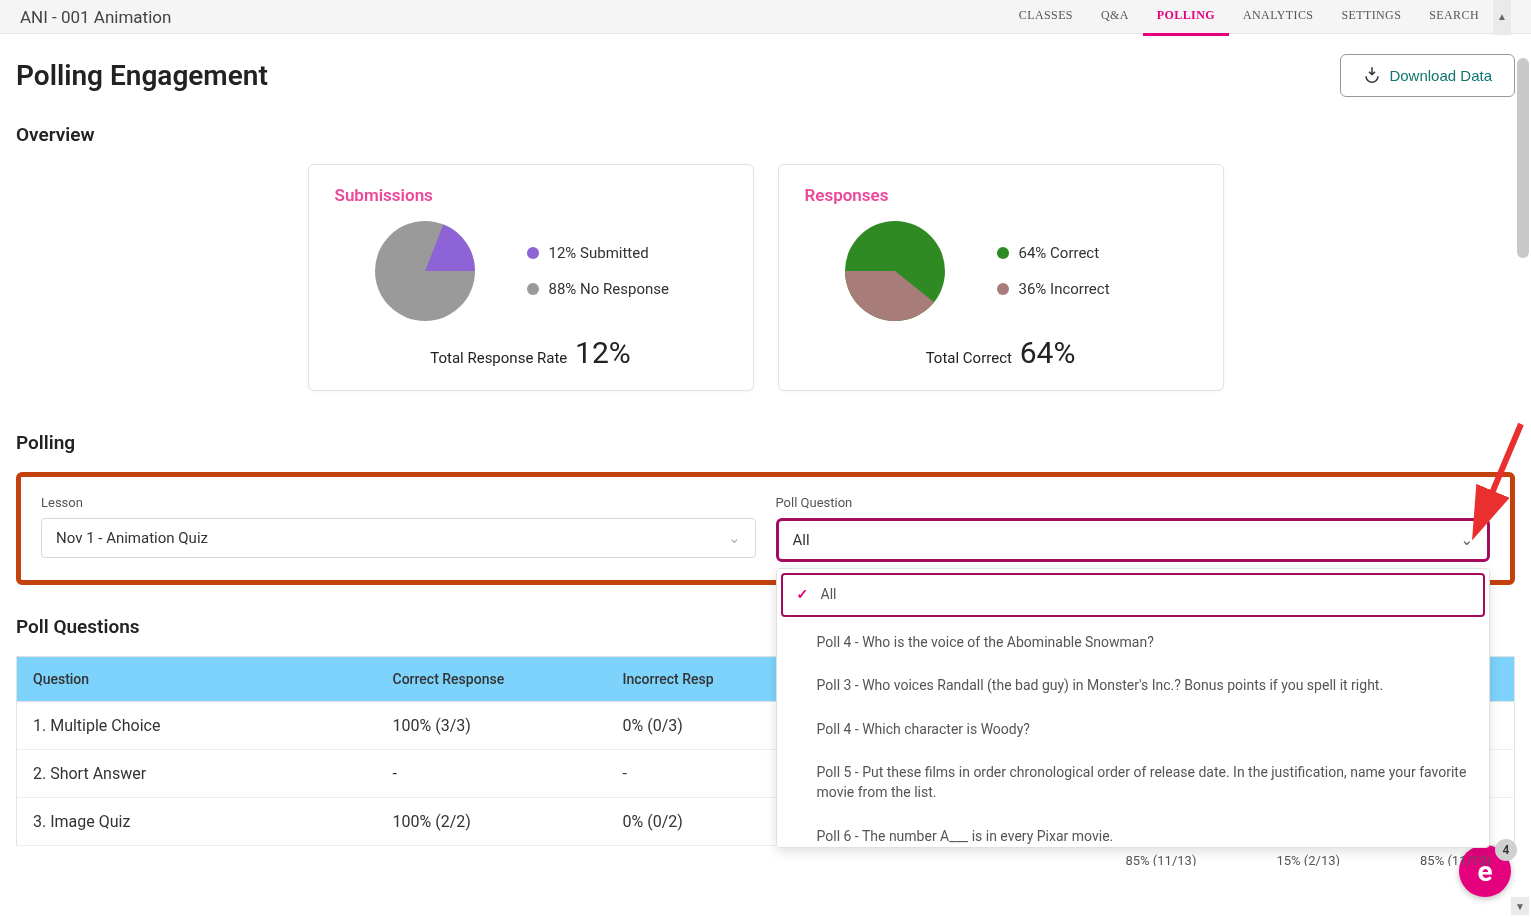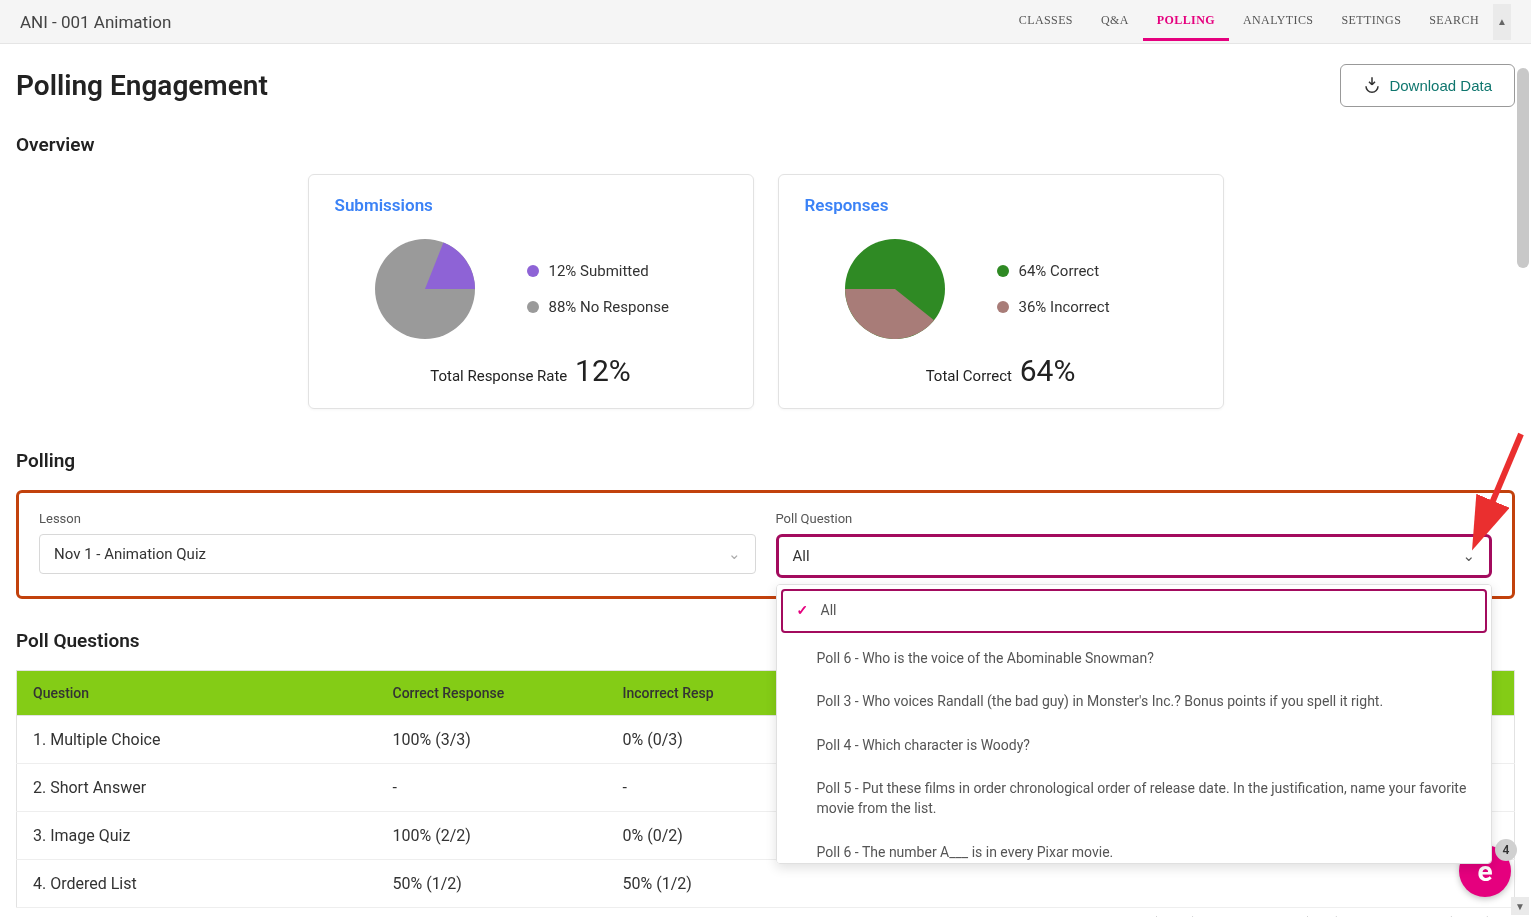--- a/index.html
+++ b/index.html
@@ -1,48 +1,48 @@
 <!DOCTYPE html>
 <html><head>
 <meta charset="utf-8">
 <style>
   * { box-sizing: border-box; margin: 0; padding: 0; }
   body { font-family: -apple-system, BlinkMacSystemFont, "Segoe UI", Roboto, Arial, sans-serif; background: #fff; color: #333; font-size: 14px; }
-  .top-bar { display: flex; justify-content: space-between; align-items: center; background: #f5f5f5; padding: 0 20px; height: 44px; border-bottom: 1px solid #e5e5e5; }
+  .top-bar { display: flex; justify-content: space-between; align-items: center; background: #f5f5f5; padding: 0 20px; height: 34px; border-bottom: 1px solid #e5e5e5; }
   .course-title { font-size: 17px; color: #444; }
   .nav-tabs { display: flex; font-family: Liberation Serif, serif; }
   .nav-tab { padding: 10px 14px; font-size: 12px; color: #555; letter-spacing: 0.4px; cursor: pointer; }
   .nav-tab.active { color: #e5007e; border-bottom: 3px solid #e5007e; font-weight: 600; }
   .scroll-up { background: #eaeaea; width: 18px; height: 36px; display:flex;align-items:center;justify-content:center;font-size:10px;color:#666;cursor:pointer; }
   .content { padding: 20px 16px; position: relative; }
   .page-header { display: flex; justify-content: space-between; align-items:center; margin-bottom: 26px; }
   .page-title { font-size: 28px; font-weight: 600; color: #222; }
   .download-btn { border: 1px solid #999; border-radius: 6px; padding: 10px 22px; background: #fff; cursor: pointer; display:flex;align-items:center;gap:8px; font-size:15px; color:#0f766e; }
   .section-title { font-size: 19px; font-weight: 600; color: #222; margin-bottom: 18px; }
   .cards-row { display: flex; justify-content: center; gap: 24px; margin-bottom: 40px; }
   .card { border: 1px solid #e2e2e2; border-radius: 6px; padding: 20px 26px; width: 446px; box-shadow: 0 1px 3px rgba(0,0,0,0.04); }
-  .card-title { font-size: 17px; font-weight: 600; color: #3b82f6; margin-bottom: 24px; }
+  .card-title { font-size: 17px; font-weight: 600; color: #ec4899; margin-bottom: 16px; }
   .chart-row { display: flex; align-items: center; gap: 52px; margin-bottom: 14px; justify-content:flex-start; padding-left:40px; }
   .pie-holder { width: 100px; height: 100px; }
   .legend { display: flex; flex-direction: column; gap: 18px; }
   .legend-item { display: flex; align-items: center; gap: 10px; font-size: 15px; color: #333; }
   .legend-dot { width: 12px; height: 12px; border-radius: 50%; }
   .card-footer { text-align: center; font-size: 15px; color: #222; }
   .big-pct { font-size: 30px; font-weight: 400; color: #222; margin-left: 4px; }
-  .filter-box { border: 3px solid #c2410c; border-radius: 6px; padding: 18px 20px; display: flex; gap: 20px; margin-bottom: 30px; }
+  .filter-box { border: 5px solid #c2410c; border-radius: 6px; padding: 18px 20px; display: flex; gap: 20px; margin-bottom: 30px; }
   .filter-col { flex: 1; display:flex; flex-direction:column; gap:8px; position:relative; }
   .filter-label { font-size: 13px; color: #555; }
   .select { border: 1px solid #d8d8d8; border-radius: 4px; padding: 10px 14px; font-size: 15px; color: #333; background:#fff; cursor:pointer; display:flex; justify-content:space-between; align-items:flex-start; }
   .select.highlight { border: 3px solid #a30b5e; border-radius: 6px; }
   .dropdown-panel { position:absolute; top: 100%; left:0; right:0; background:#fff; border:1px solid #e0e0e0; box-shadow: 0 4px 12px rgba(0,0,0,0.12); border-radius:4px; z-index:20; margin-top:6px; max-height: 280px; overflow-y:auto; }
   .dropdown-item { padding: 12px 18px 12px 40px; font-size: 14px; color:#555; cursor:pointer; position:relative; line-height:1.4; }
   .dropdown-item.selected { border: 2px solid #a30b5e; margin: 4px; border-radius: 4px; padding: 10px 16px 10px 38px; }
   .dropdown-item.selected::before { content:"✓"; position:absolute; left:14px; color:#e5007e; font-weight:bold; }
   .table { width: 100%; border: 1px solid #e2e2e2; border-radius: 4px; border-collapse: collapse; }
-  .table th { background:#84cc16; text-align:left; padding: 14px 16px; font-size:14px; font-weight:500; color:#333; border-bottom:1px solid #e2e2e2; }
+  .table th { background:#7dd3fc; text-align:left; padding: 14px 16px; font-size:14px; font-weight:500; color:#333; border-bottom:1px solid #e2e2e2; }
   .table td { padding: 14px 16px; font-size:16px; color:#333; border-bottom:1px solid #eee; }
   .arrow-annot { position:absolute; pointer-events:none; z-index:30; }
   .fab { position: fixed; bottom: 20px; right: 20px; width:52px; height:52px; border-radius:50%; background:#e5007e; color:#fff; display:flex;align-items:center;justify-content:center; font-size:28px; font-weight:bold; cursor:pointer; box-shadow:0 2px 6px rgba(0,0,0,0.25); }
   .fab-badge { position:absolute; top:-6px; right:-6px; background:#d0d0d0; color:#333; border-radius:50%; width:22px; height:22px; font-size:12px; display:flex;align-items:center;justify-content:center; font-weight:600; }
   .scrollbar-R { position:absolute; right:2px; top:0; width:12px; height:100%; }
   .scrollbar-thumb { background:#c8c8c8; width:12px; height:200px; border-radius:6px; position:absolute; top:24px; }
   .down-arrow-btn { position:fixed; bottom:2px; right:2px; width:18px; height:18px; background:#eaeaea; display:flex;align-items:center;justify-content:center; font-size:10px;color:#666;cursor:pointer; }
 </style>
 </head>
 <body>
@@ -144,21 +144,21 @@
       </div>
     </div>
     <div class="filter-col">
       <div class="filter-label">Poll Question</div>
       <div class="select highlight">
         <span>All</span>
         <span style="color:#555">⌄</span>
       </div>
       <div class="dropdown-panel" id="dropdown-panel">
           <div class="dropdown-item selected">All</div>
-          <div class="dropdown-item">Poll 6 - Who is the voice of the Abominable Snowman?</div>
+          <div class="dropdown-item">Poll 4 - Who is the voice of the Abominable Snowman?</div>
           <div class="dropdown-item">Poll 3 - Who voices Randall (the bad guy) in Monster's Inc.? Bonus points if you spell it right.</div>
           <div class="dropdown-item">Poll 4 - Which character is Woody?</div>
           <div class="dropdown-item">Poll 5 - Put these films in order chronological order of release date. In the justification, name your favorite movie from the list.</div>
           <div class="dropdown-item">Poll 6 - The number A___ is in every Pixar movie.</div>
         </div>
     </div>
   </div>
 
   <div class="section-title">Poll Questions</div>
 
@@ -178,25 +178,20 @@
         </tr>
         <tr>
           <td>2. Short Answer</td>
           <td>-</td>
           <td>-</td>
         </tr>
         <tr>
           <td>3. Image Quiz</td>
           <td>100% (2/2)</td>
           <td>0% (0/2)</td>
-        </tr>
-        <tr>
-          <td>4. Ordered List</td>
-          <td>50% (1/2)</td>
-          <td>50% (1/2)</td>
         </tr>
       </tbody>
   </table>
 
   <div style="position:absolute; bottom:-2px; right:40px; display:flex; gap:80px; z-index:5; font-size:13px; color:#555;">
     <span>85% (11/13)</span>
     <span>15% (2/13)</span>
     <span>85% (11/13)</span>
   </div>
 

